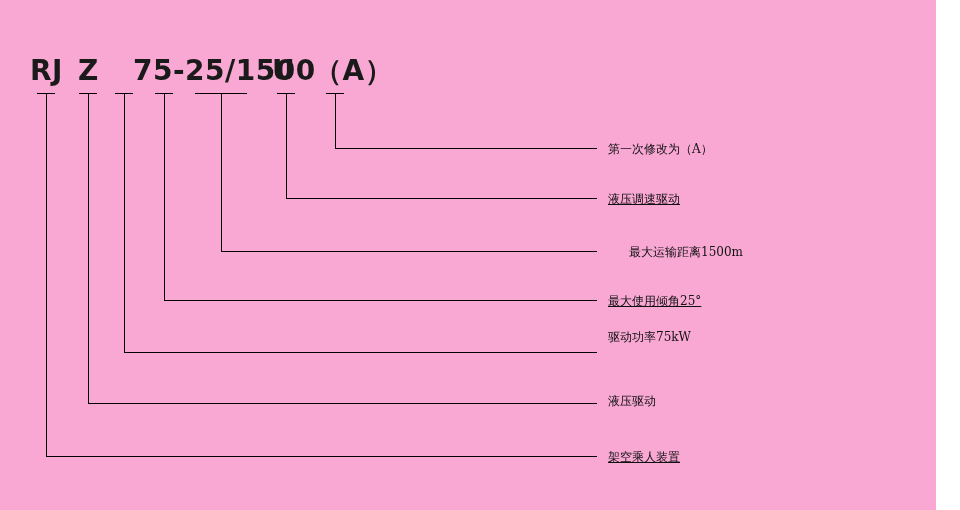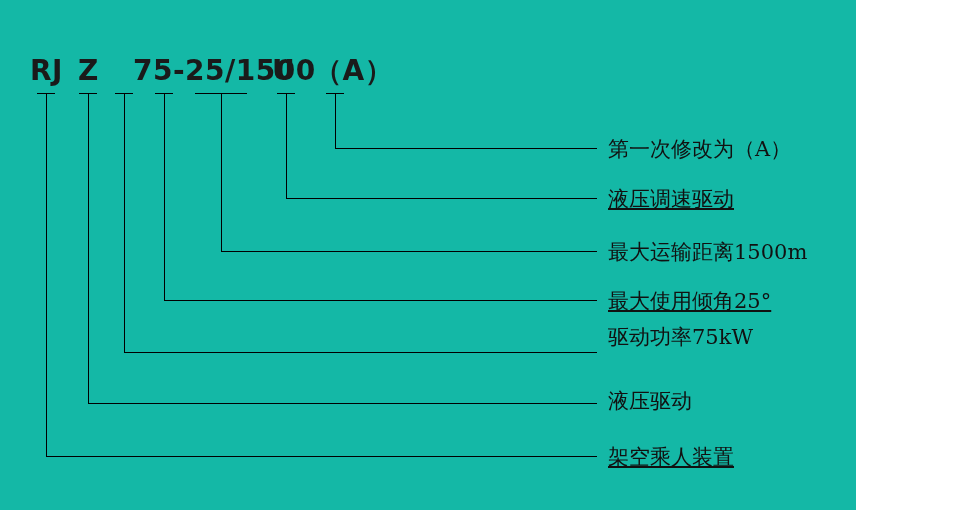--- a/index.html
+++ b/index.html
@@ -2,23 +2,23 @@
 <html><head>
 <meta charset="utf-8">
 <style>
   html, body {
     margin: 0;
     padding: 0;
     background: #ffffff;
   }
   .canvas {
     position: relative;
-    width: 856px;
+    width: 936px;
     height: 510px;
-    background: #14b8a6;
+    background: #f9a8d4;
     overflow: hidden;
     font-family: "DejaVu Sans", "Liberation Sans", sans-serif;
   }
   .title-segment {
     position: absolute;
     top: 56px;
     height: 30px;
     line-height: 30px;
     font-size: 28px;
     font-weight: 600;
@@ -35,21 +35,21 @@
   .vline {
     position: absolute;
     width: 1.3px;
     background: #000000;
   }
   .entry-label {
     position: absolute;
     left: 608px;
     height: 18px;
     line-height: 18px;
-    font-size: 21px;
+    font-size: 12px;
     color: #111111;
     white-space: pre;
     font-family: "DejaVu Serif", "Liberation Serif", serif;
   }
 </style>
 </head>
 <body>
 
 <div class="canvas">
   <div id="title-row">
@@ -80,17 +80,17 @@
       <div class="hline" style="left: 286px; top: 198px; width: 311px; background: rgb(0, 0, 0);"></div>
       <div class="hline" style="left: 326px; top: 93px; width: 18px; background: rgb(0, 0, 0);"></div>
       <div class="vline" style="left: 335px; top: 93px; height: 56px; background: rgb(0, 0, 0);"></div>
       <div class="hline" style="left: 335px; top: 148px; width: 262px; background: rgb(0, 0, 0);"></div>
     </div>
   <div id="diagram-labels">
       <div class="entry-label" style="top: 448px; text-decoration: underline;">架空乘人装置</div>
       <div class="entry-label" style="top: 392px;">液压驱动</div>
       <div class="entry-label" style="top: 328px;">驱动功率75kW</div>
       <div class="entry-label" style="top: 292px; text-decoration: underline;">最大使用倾角25°</div>
-      <div class="entry-label" style="top: 243px;">最大运输距离1500m</div>
+      <div class="entry-label" style="top: 243px; margin-left: 21px;">最大运输距离1500m</div>
       <div class="entry-label" style="top: 190px; text-decoration: underline;">液压调速驱动</div>
       <div class="entry-label" style="top: 140px;">第一次修改为（A）</div>
     </div>
 </div>
 
 </body></html>

